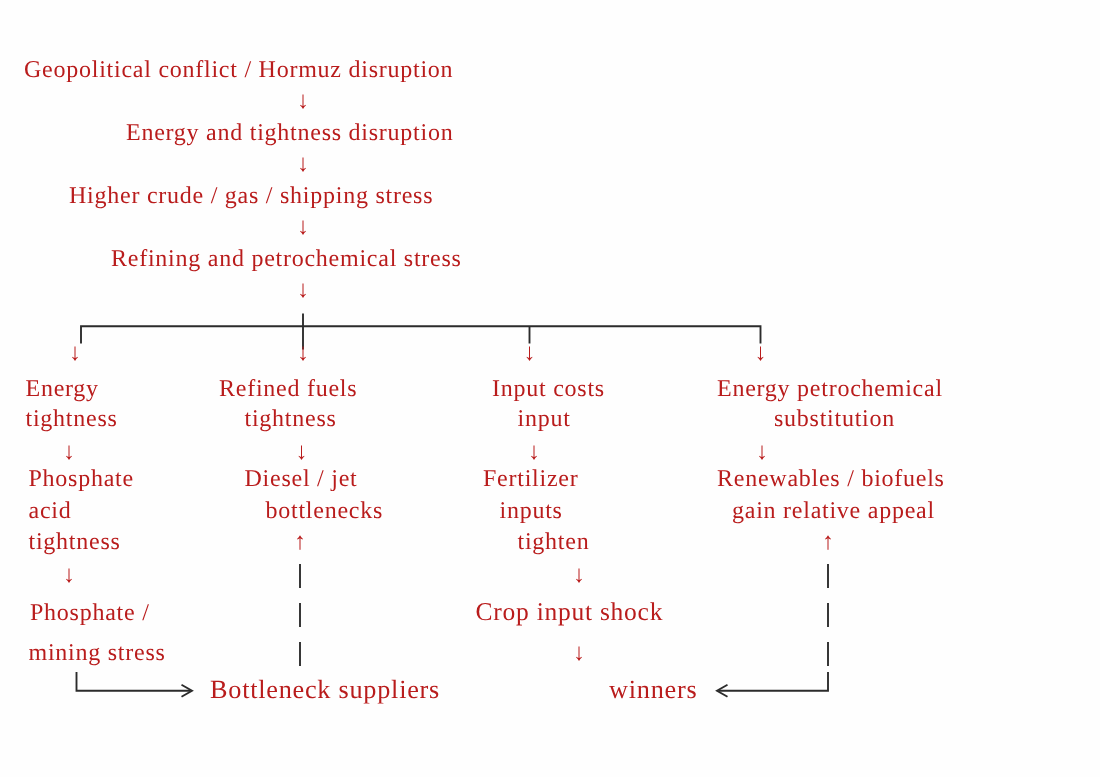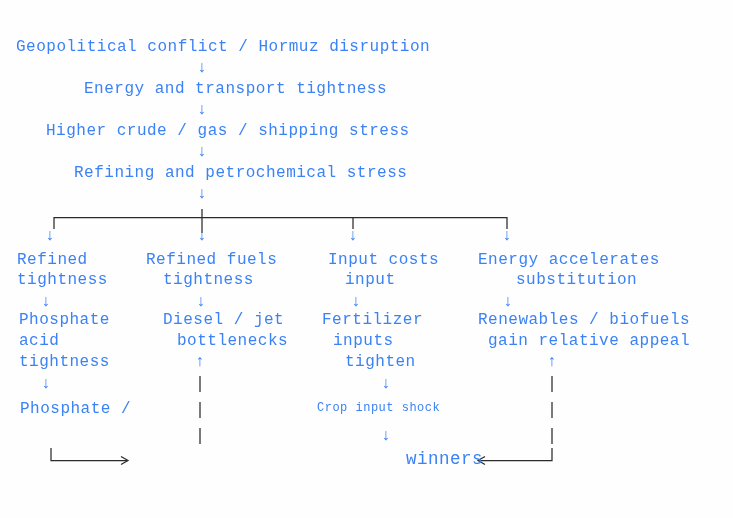--- a/index.html
+++ b/index.html
@@ -1,30 +1,30 @@
 <!DOCTYPE html>
 <html><head>
 <meta charset="utf-8">
 <style>
   html,body{margin:0;padding:0;background:#ffffff;}
   #canvas{
     position:relative;width:733px;height:518px;background:#fefefe;
-    font-family:Liberation Mono, monospace;
-    color:#3b82f6;overflow:hidden;
+    font-family:Liberation Serif, serif;
+    color:#b91c1c;overflow:hidden;
   }
   .t{
     position:absolute;font-size:16px;line-height:20px;white-space:pre;
     letter-spacing:0.5px;
   }
   .g{ 
     position:absolute;font-size:16px;line-height:20px;
     transform:translateX(-50%);
   }
   .big{font-size:17.5px;}
-  .mid{font-size:12px;text-align:center;}
+  .mid{font-size:17px;text-align:center;}
   svg.lines{position:absolute;left:0;top:0;width:733px;height:518px;}
   svg.lines path{stroke:#2b2b2b;stroke-width:1.25;fill:none;}
 </style>
 </head>
 <body>
 
 <div id="canvas">
 
   <svg class="lines" viewBox="0 0 733 518">
 
@@ -38,36 +38,36 @@
 
     <path d="M51 448 V460.5 H127"></path>
     <path d="M121 456.5 L128 460.5 L121 464.5"></path>
 
     <path d="M552 448 V460.5 H479"></path>
     <path d="M485 456.5 L478 460.5 L485 464.5"></path>
   </svg>
 
   <span class="t" style="left:16px;top:37px">Geopolitical conflict / Hormuz disruption</span>
   <span class="g" style="left:202px;top:58px">↓</span>
-  <span class="t" style="left:84px;top:79px">Energy and transport tightness</span>
+  <span class="t" style="left:84px;top:79px">Energy and tightness disruption</span>
   <span class="g" style="left:202px;top:100px">↓</span>
   <span class="t" style="left:46px;top:121px">Higher crude / gas / shipping stress</span>
   <span class="g" style="left:202px;top:142px">↓</span>
   <span class="t" style="left:74px;top:163px">Refining and petrochemical stress</span>
   <span class="g" style="left:202px;top:184px">↓</span>
 
   <span class="g" style="left:50px;top:226px">↓</span>
   <span class="g" style="left:202px;top:226px">↓</span>
   <span class="g" style="left:353px;top:226px">↓</span>
   <span class="g" style="left:507px;top:226px">↓</span>
 
-  <span class="t" style="left:17px;top:250px">Refined</span>
+  <span class="t" style="left:17px;top:250px">Energy</span>
   <span class="t" style="left:146px;top:250px">Refined fuels</span>
   <span class="t" style="left:328px;top:250px">Input costs</span>
-  <span class="t" style="left:478px;top:250px">Energy accelerates</span>
+  <span class="t" style="left:478px;top:250px">Energy petrochemical</span>
 
   <span class="t" style="left:17px;top:270px">tightness</span>
   <span class="t" style="left:163px;top:270px">tightness</span>
   <span class="t" style="left:345px;top:270px">input</span>
   <span class="t" style="left:516px;top:270px">substitution</span>
 
   <span class="g" style="left:46px;top:292px">↓</span>
   <span class="g" style="left:201px;top:292px">↓</span>
   <span class="g" style="left:356px;top:292px">↓</span>
   <span class="g" style="left:508px;top:292px">↓</span>
@@ -85,17 +85,19 @@
   <span class="t" style="left:19px;top:352px">tightness</span>
   <span class="g" style="left:200px;top:352px">↑</span>
   <span class="t" style="left:345px;top:352px">tighten</span>
   <span class="g" style="left:552px;top:352px">↑</span>
 
   <span class="g" style="left:46px;top:374px">↓</span>
   <span class="g" style="left:386px;top:374px">↓</span>
 
   <span class="t" style="left:20px;top:399px">Phosphate /</span>
   <span class="t mid" style="left:317px;top:398px">Crop input shock</span>
+  <span class="t" style="left:19px;top:426px">mining stress</span>
   <span class="g" style="left:386px;top:426px">↓</span>
 
+  <span class="t big" style="left:140px;top:449px">Bottleneck suppliers</span>
   <span class="t big" style="left:406px;top:449px">winners</span>
 
 </div>
 
 </body></html>

